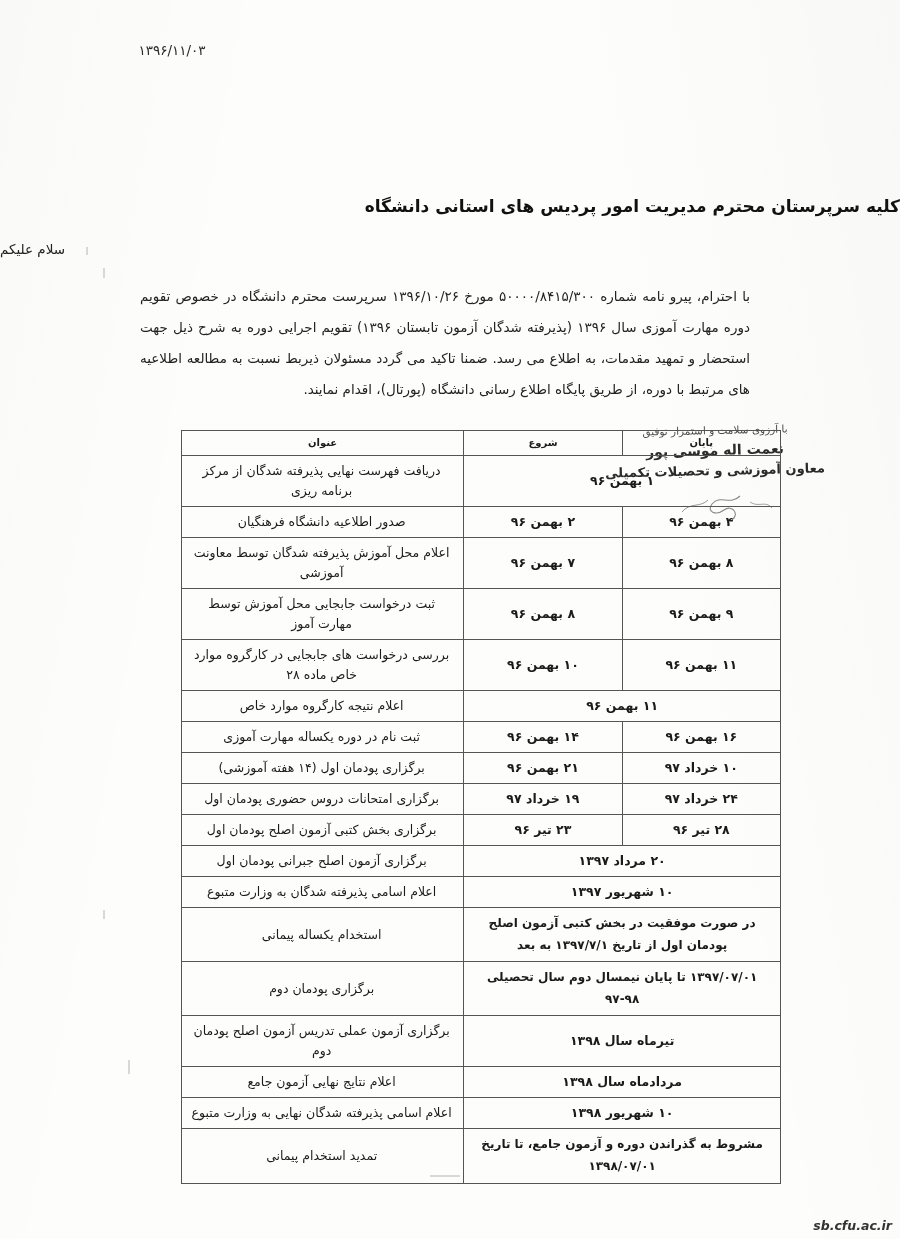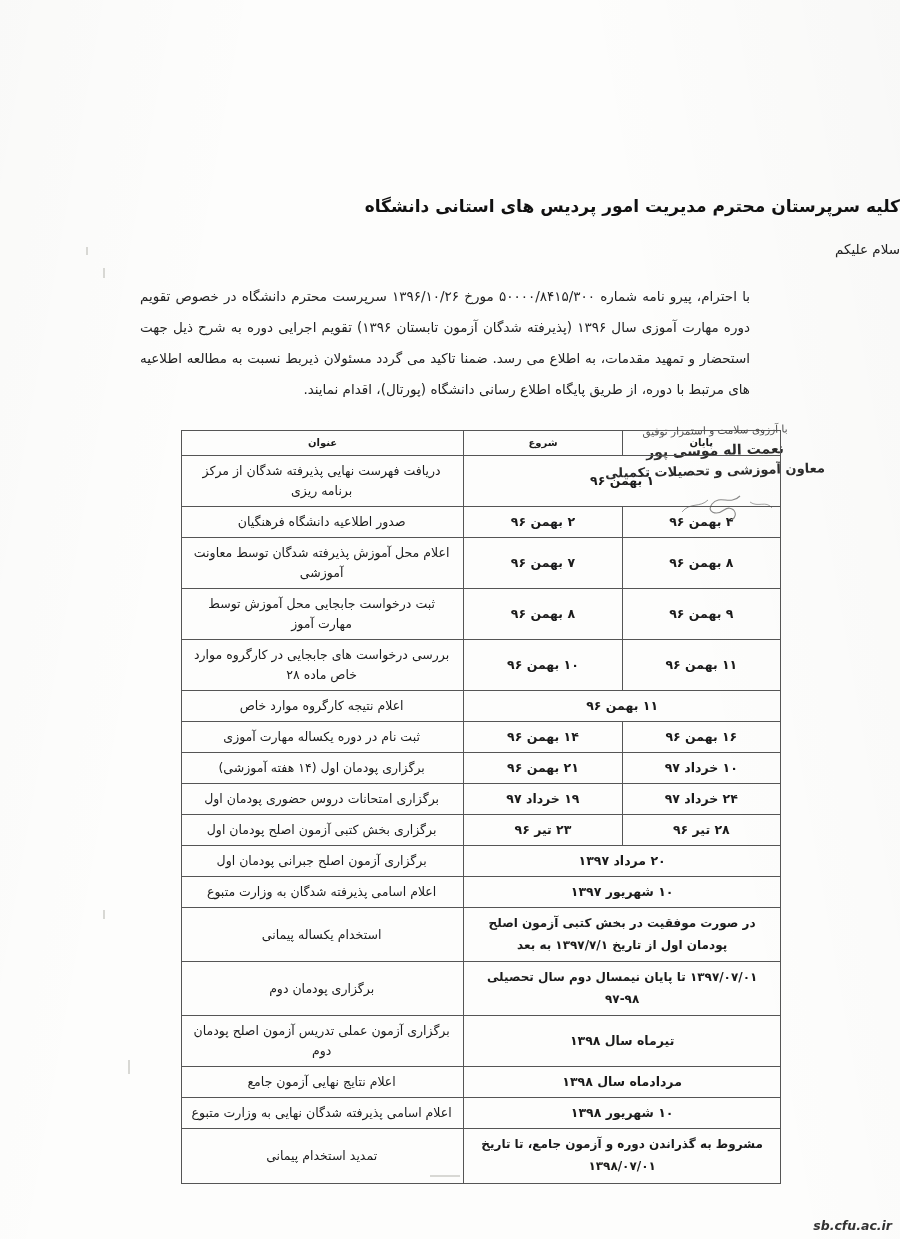--- a/index.html
+++ b/index.html
@@ -58,21 +58,21 @@
     font-size: 17px;
     font-weight: bold;
     color: #111;
     letter-spacing: 0.2px;
   }
   .salutation {
     position: absolute;
     top: 241px;
     right: 0;
     left: 0;
-    text-align: right;
+    text-align: left;
     font-size: 13.5px;
     color: #222;
   }
   .body-text {
     position: absolute;
     top: 281px;
     right: 150px;
     width: 610px;
     font-size: 13.5px;
     line-height: 2.3;
@@ -171,20 +171,21 @@
     position: absolute;
     background: #d8d8d4;
   }
 </style>
 </head>
 <body>
 
 <div class="page">
 
   <div class="header-block">
+    <span class="header-line l1">۱۳۹۶/۱۱/۰۳</span>
   </div>
 
   <div class="title">کلیه سرپرستان محترم مدیریت امور پردیس های استانی دانشگاه</div>
 
   <div class="salutation">سلام علیکم</div>
 
   <div class="body-text">
     <p>با احترام، پیرو نامه شماره ۵۰۰۰۰/۸۴۱۵/۳۰۰ مورخ ۱۳۹۶/۱۰/۲۶ سرپرست محترم دانشگاه در خصوص تقویم دوره مهارت آموزی سال ۱۳۹۶ (پذیرفته شدگان آزمون تابستان ۱۳۹۶) تقویم اجرایی دوره به شرح ذیل جهت استحضار و تمهید مقدمات، به اطلاع می رسد. ضمنا تاکید می گردد مسئولان ذیربط نسبت به مطالعه اطلاعیه های مرتبط با دوره، از طریق پایگاه اطلاع رسانی دانشگاه (پورتال)، اقدام نمایند.</p>
   </div>
 

